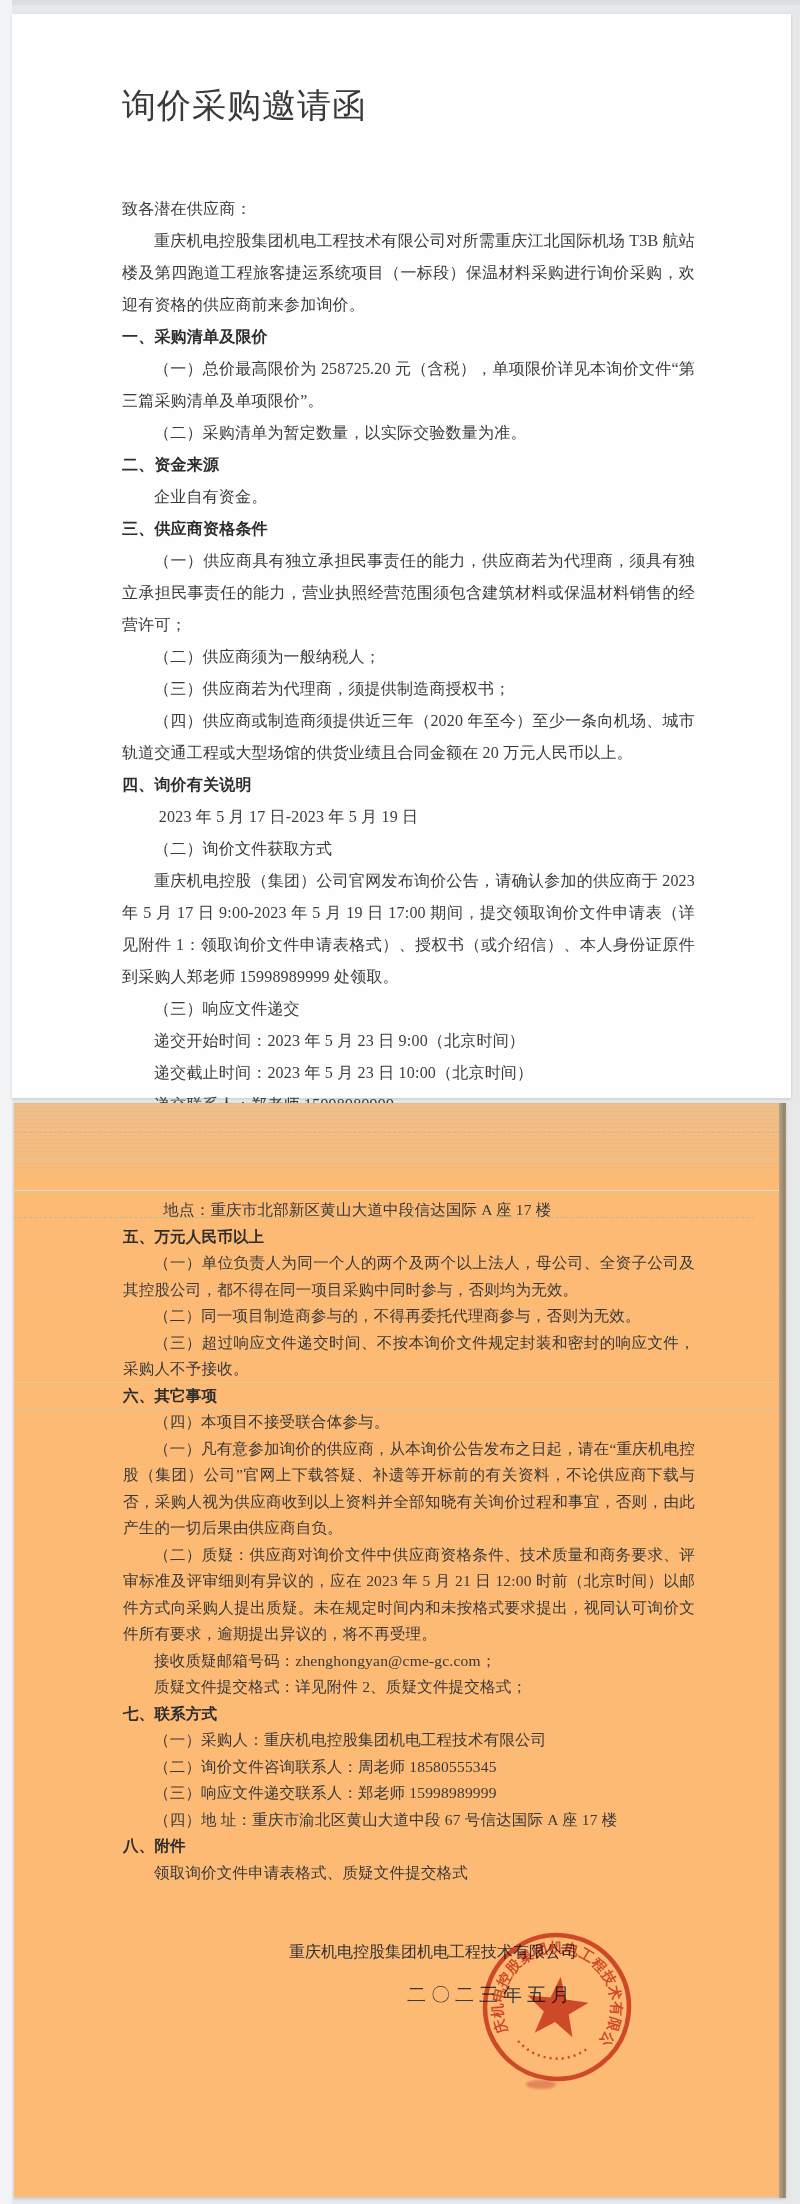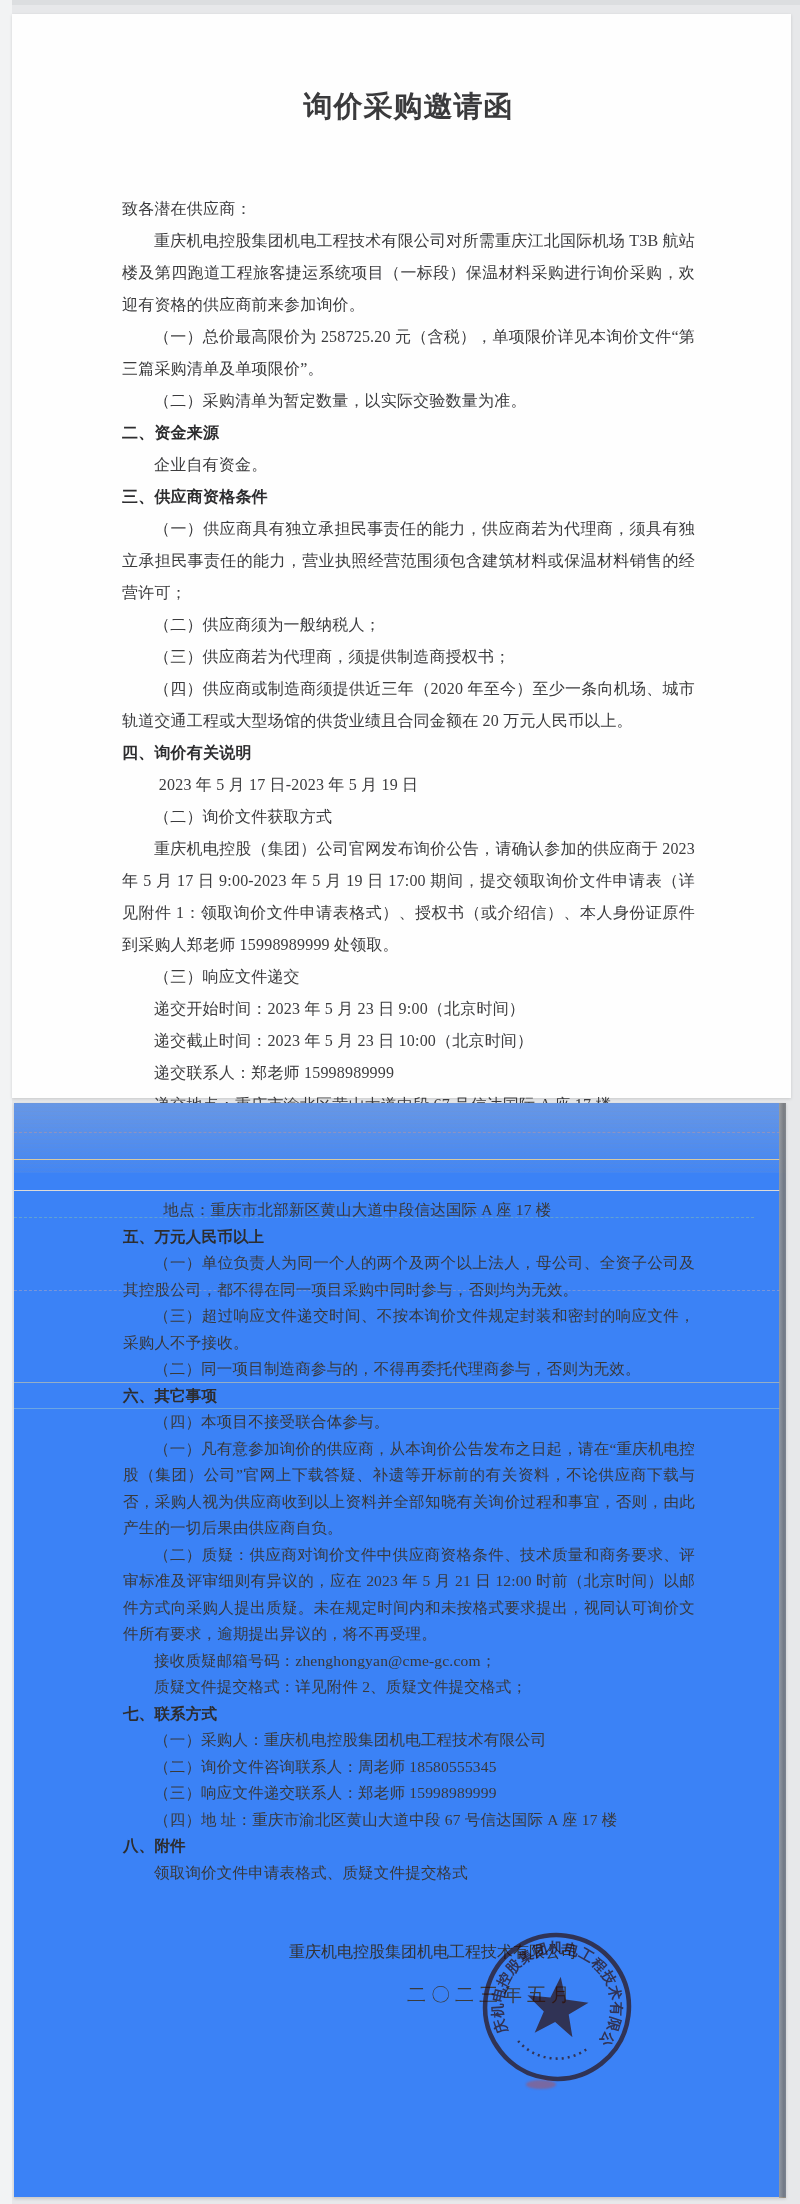--- a/index.html
+++ b/index.html
@@ -14,29 +14,28 @@
   .page{position:absolute;background:#fff;box-sizing:border-box;}
   .page-1{
     left:12px;top:14px;width:779px;height:1084px;
     padding:0 96px 0 110px;
     box-shadow:0 1px 3px rgba(0,0,0,.14);
     background:#fefefe;
   }
   .page-2{
     left:14px;top:1103px;width:772px;height:1095px;
     padding:94px 91px 0 109px;
-    background:#3b82f6;
+    background:#fdba74;
     box-shadow:0 1px 3px rgba(0,0,0,.14);
     border-bottom:1px solid #cfcecc;
   }
 
   .doc-title{
     margin:72px 0 0 0;
-    text-align:center;
-    font-size:29px;line-height:40px;font-weight:700;color:#3a3a3c;
+    font-size:34px;line-height:40px;font-weight:400;color:#3a3a3c;
     letter-spacing:1px;
   }
   .body-text{margin-top:67px;}
   .blk{margin:0;font-size:16px;line-height:32px;color:#3b3b3d;text-align:justify;letter-spacing:.2px;}
   .page-2 .blk{font-size:15.5px;line-height:26.5px;color:#39393b;}
   .blk.para{text-indent:2em;}
   .blk.heading{font-weight:700;color:#2d2d2f;}
   .blk.line{padding-left:2em;}
   .blk.line2{padding-left:2.3em;}
   .blk.line3{padding-left:2.6em;}
@@ -87,20 +86,21 @@
 <body>
 
 <div class="top-band"></div>
 <div class="left-band"></div>
 
 <div class="page page-1">
   <h1 class="doc-title">询价采购邀请函</h1>
   <div class="body-text">
       <p class="blk salutation">致各潜在供应商：</p>
       <p class="blk para">重庆机电控股集团机电工程技术有限公司对所需重庆江北国际机场 T3B 航站楼及第四跑道工程旅客捷运系统项目（一标段）保温材料采购进行询价采购，欢迎有资格的供应商前来参加询价。</p>
+      <p class="blk heading">一、采购清单及限价</p>
       <p class="blk para">（一）总价最高限价为 258725.20 元（含税），单项限价详见本询价文件“第三篇采购清单及单项限价”。</p>
       <p class="blk para">（二）采购清单为暂定数量，以实际交验数量为准。</p>
       <p class="blk heading">二、资金来源</p>
       <p class="blk line">企业自有资金。</p>
       <p class="blk heading">三、供应商资格条件</p>
       <p class="blk para">（一）供应商具有独立承担民事责任的能力，供应商若为代理商，须具有独立承担民事责任的能力，营业执照经营范围须包含建筑材料或保温材料销售的经营许可；</p>
       <p class="blk para">（二）供应商须为一般纳税人；</p>
       <p class="blk para">（三）供应商若为代理商，须提供制造商授权书；</p>
       <p class="blk para">（四）供应商或制造商须提供近三年（2020 年至今）至少一条向机场、城市轨道交通工程或大型场馆的供货业绩且合同金额在 20 万元人民币以上。</p>
       <p class="blk heading">四、询价有关说明</p>
@@ -125,22 +125,22 @@
   <div class="artifact a-teal1"></div>
   <div class="artifact a-pink2"></div>
   <div class="artifact a-yellow"></div>
   <div class="artifact a-teal2"></div>
   <div class="edge-strip"></div>
 
   <div>
       <p class="blk line3">地点：重庆市北部新区黄山大道中段信达国际 A 座 17 楼</p>
       <p class="blk heading">五、万元人民币以上</p>
       <p class="blk para">（一）单位负责人为同一个人的两个及两个以上法人，母公司、全资子公司及其控股公司，都不得在同一项目采购中同时参与，否则均为无效。</p>
+      <p class="blk para">（二）同一项目制造商参与的，不得再委托代理商参与，否则为无效。</p>
       <p class="blk para">（三）超过响应文件递交时间、不按本询价文件规定封装和密封的响应文件，采购人不予接收。</p>
-      <p class="blk para">（二）同一项目制造商参与的，不得再委托代理商参与，否则为无效。</p>
       <p class="blk heading">六、其它事项</p>
       <p class="blk para">（四）本项目不接受联合体参与。</p>
       <p class="blk para">（一）凡有意参加询价的供应商，从本询价公告发布之日起，请在“重庆机电控股（集团）公司”官网上下载答疑、补遗等开标前的有关资料，不论供应商下载与否，采购人视为供应商收到以上资料并全部知晓有关询价过程和事宜，否则，由此产生的一切后果由供应商自负。</p>
       <p class="blk para">（二）质疑：供应商对询价文件中供应商资格条件、技术质量和商务要求、评审标准及评审细则有异议的，应在 2023 年 5 月 21 日 12:00 时前（北京时间）以邮件方式向采购人提出质疑。未在规定时间内和未按格式要求提出，视同认可询价文件所有要求，逾期提出异议的，将不再受理。</p>
       <p class="blk line">接收质疑邮箱号码：zhenghongyan@cme-gc.com；</p>
       <p class="blk line">质疑文件提交格式：详见附件 2、质疑文件提交格式；</p>
       <p class="blk heading">七、联系方式</p>
       <p class="blk para">（一）采购人：重庆机电控股集团机电工程技术有限公司</p>
       <p class="blk para">（二）询价文件咨询联系人：周老师 18580555345</p>
       <p class="blk para">（三）响应文件递交联系人：郑老师 15998989999</p>

